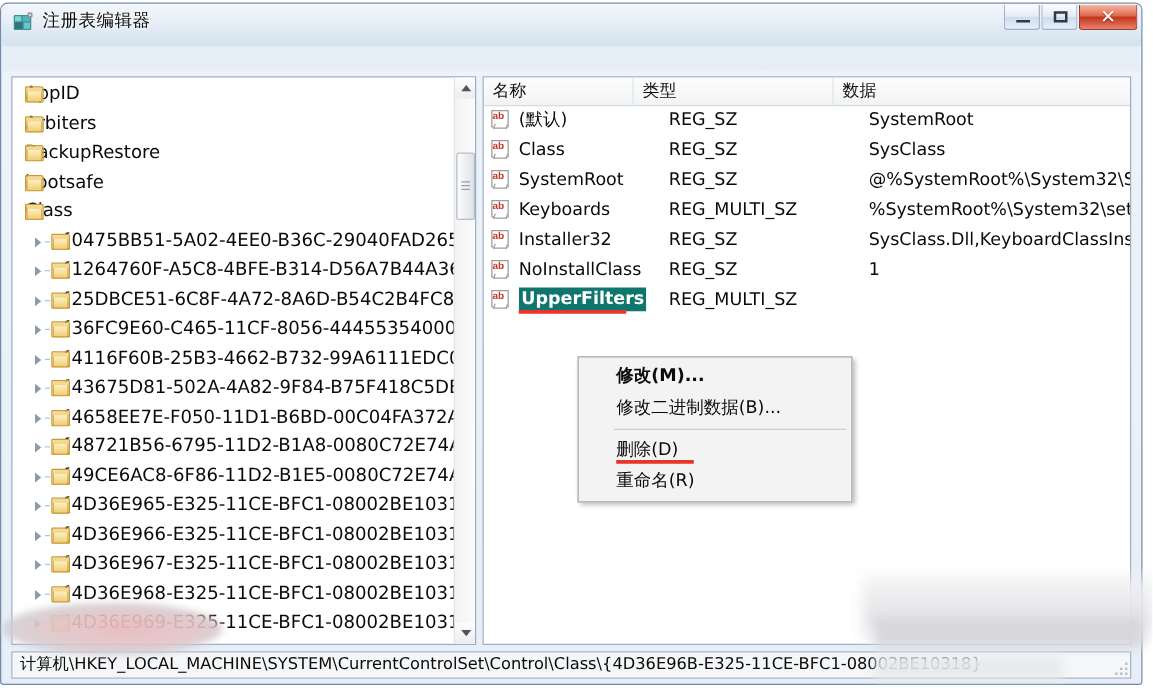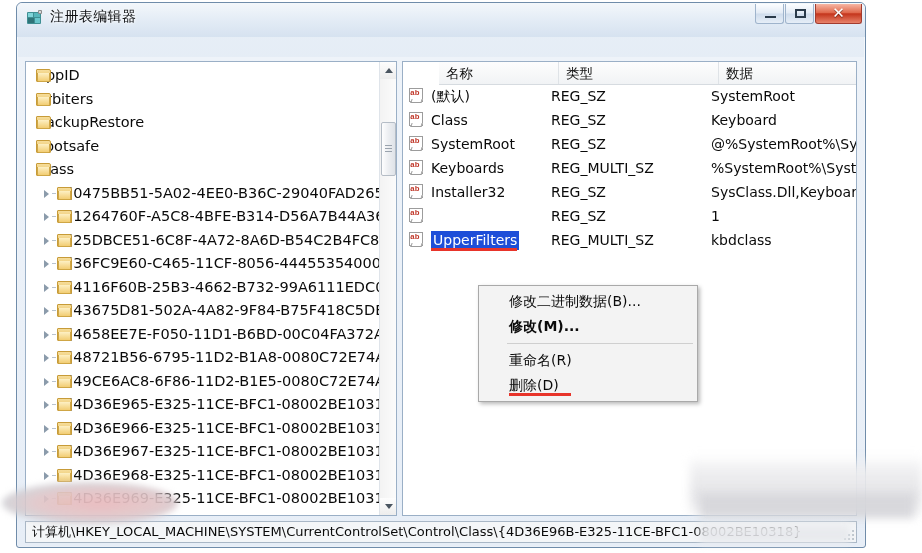--- a/index.html
+++ b/index.html
@@ -15,23 +15,23 @@
     position: relative;
     width: 922px;
     height: 553px;
     overflow: hidden;
     background: #ffffff;
   }
 
   
   .window {
     position: absolute;
-    left: 16px;
+    left: 0;
     top: 2px;
-    width: 850px;
+    width: 914px;
     height: 546px;
     box-sizing: border-box;
     border: 1px solid #6f8caa;
     border-radius: 6px 6px 3px 3px;
     background: linear-gradient(180deg,#e8eff7 0%, #dde7f2 40%, #d2dded 100%);
     box-shadow: 0 0 0 1px rgba(255,255,255,0.55) inset;
     overflow: hidden;
   }
   .glass-edge {
     position: absolute;
@@ -293,21 +293,20 @@
   }
   .hthumb .grip b { width:1px; background:#9aa3ad; }
 
   
   .lheader {
     position: absolute;
     left: 0; top: 0; right: 0;
     height: 22px;
     background: linear-gradient(180deg,#fdfdfd 0%, #f1f3f5 100%);
     border-bottom: 1px solid #d6dbe0;
-    margin-left: 36px;
   }
   .lheader .col {
     position: absolute;
     top: 0;
     height: 22px;
     line-height: 22px;
     font-size: 13.5px;
     color: #111;
     padding-left: 7px;
     box-sizing: border-box;
@@ -342,41 +341,42 @@
     width:14px; height:14px;
     background:#ffffff;
     border:1px solid #9c9c9c;
     box-sizing:border-box;
   }
   .abicon .ab {
     position:absolute; left:1px; top:0px;
     font-size:8px; font-weight:bold;
     color:#c0392b;
     line-height:9px;
-    font-family:Liberation Mono, monospace;
+    font-family:Liberation Sans, sans-serif;
   }
   .abicon .fold {
     position:absolute; left:2px; bottom:0;
     width:11px; height:4px;
     background:#ffffff;
     border:1px solid #9c9c9c;
     border-top:none;
     box-sizing:border-box;
     transform: skewX(-18deg);
   }
   .sel-name {
     display: inline-block;
-    background: #1d4ed8;
+    background: #0f766e;
     color: #ffffff;
     padding: 0 2px;
     line-height: 19px;
     height: 19px;
     vertical-align: middle;
     position: relative;
     top: -1px;
+    font-weight: bold;
   }
   .redline {
     position: absolute;
     background: #e8342a;
     height: 3px;
   }
 
   
   .ctxmenu {
     position: absolute;
@@ -614,21 +614,21 @@
               <span class="cell" style="left: 308px; right: 0px;">SystemRoot</span>
             </div>
             <div class="lrow">
               <span class="abicon">
                 <span class="pg"></span>
                 <span class="ab">ab</span>
                 <span class="fold"></span>
               </span>
               <span class="cell name">Class</span>
               <span class="cell" style="left: 148px;">REG_SZ</span>
-              <span class="cell" style="left: 308px; right: 0px;">Keyboard</span>
+              <span class="cell" style="left: 308px; right: 0px;">SysClass</span>
             </div>
             <div class="lrow">
               <span class="abicon">
                 <span class="pg"></span>
                 <span class="ab">ab</span>
                 <span class="fold"></span>
               </span>
               <span class="cell name">SystemRoot</span>
               <span class="cell" style="left: 148px;">REG_SZ</span>
               <span class="cell" style="left: 308px; right: 0px;">@%SystemRoot%\System32\SysClass.Dll,-3002</span>
@@ -652,32 +652,32 @@
               <span class="cell name">Installer32</span>
               <span class="cell" style="left: 148px;">REG_SZ</span>
               <span class="cell" style="left: 308px; right: 0px;">SysClass.Dll,KeyboardClassInstaller</span>
             </div>
             <div class="lrow">
               <span class="abicon">
                 <span class="pg"></span>
                 <span class="ab">ab</span>
                 <span class="fold"></span>
               </span>
+              <span class="cell name">NoInstallClass</span>
               <span class="cell" style="left: 148px;">REG_SZ</span>
               <span class="cell" style="left: 308px; right: 0px;">1</span>
             </div>
             <div class="lrow">
               <span class="abicon">
                 <span class="pg"></span>
                 <span class="ab">ab</span>
                 <span class="fold"></span>
               </span>
               <span class="cell name"><span class="sel-name">UpperFilters</span></span>
               <span class="cell" style="left: 148px;">REG_MULTI_SZ</span>
-              <span class="cell" style="left: 308px; right: 0px;">kbdclass</span>
               <span class="redline" style="left: 28px; width: 86px; top: 20px;"></span>
             </div>
           </div>
       </div>
 
       <div class="hscroll left">
         <div class="hs-arrow l">
             <i></i>
           </div>
         <div class="hthumb" style="left:17px;right:17px;">
@@ -701,25 +701,25 @@
               <b></b>
               <b></b>
             </div>
         </div>
         <div class="hs-arrow r">
             <i></i>
           </div>
       </div>
 
       <div class="ctxmenu" id="ctxmenu">
+          <div class="ctxitem bold"><span>修改(M)...</span></div>
           <div class="ctxitem"><span>修改二进制数据(B)...</span></div>
-          <div class="ctxitem bold"><span>修改(M)...</span></div>
           <div class="ctxsep"></div>
+          <div class="ctxitem"><span>删除(D)</span><span class="redline" style="left: 30px; width: 62px; bottom: 2px;"></span></div>
           <div class="ctxitem"><span>重命名(R)</span></div>
-          <div class="ctxitem"><span>删除(D)</span><span class="redline" style="left: 30px; width: 62px; bottom: 2px;"></span></div>
         </div>
 
       <div class="statusbar">
         <span>计算机\HKEY_LOCAL_MACHINE\SYSTEM\CurrentControlSet\Control\Class\{4D36E96B-E325-11CE-BFC1-08002BE10318}</span>
         <span class="grip-corner">
           <b style="right:0;bottom:0"></b>
             <b style="right:4px;bottom:0"></b>
             <b style="right:8px;bottom:0"></b>
           <b style="right:0;bottom:4px"></b>
             <b style="right:4px;bottom:4px"></b>

